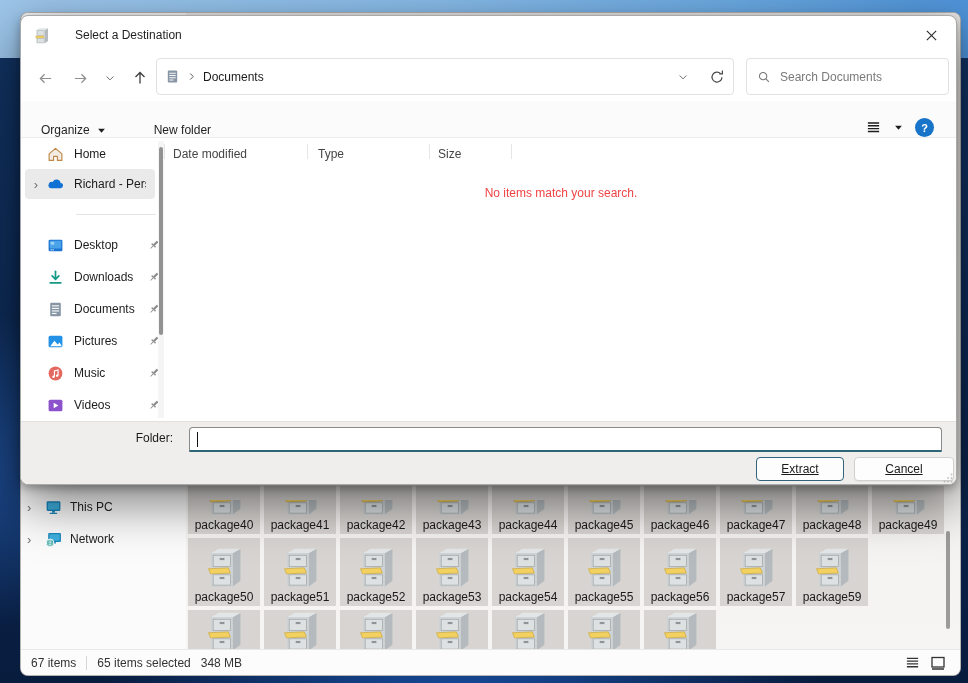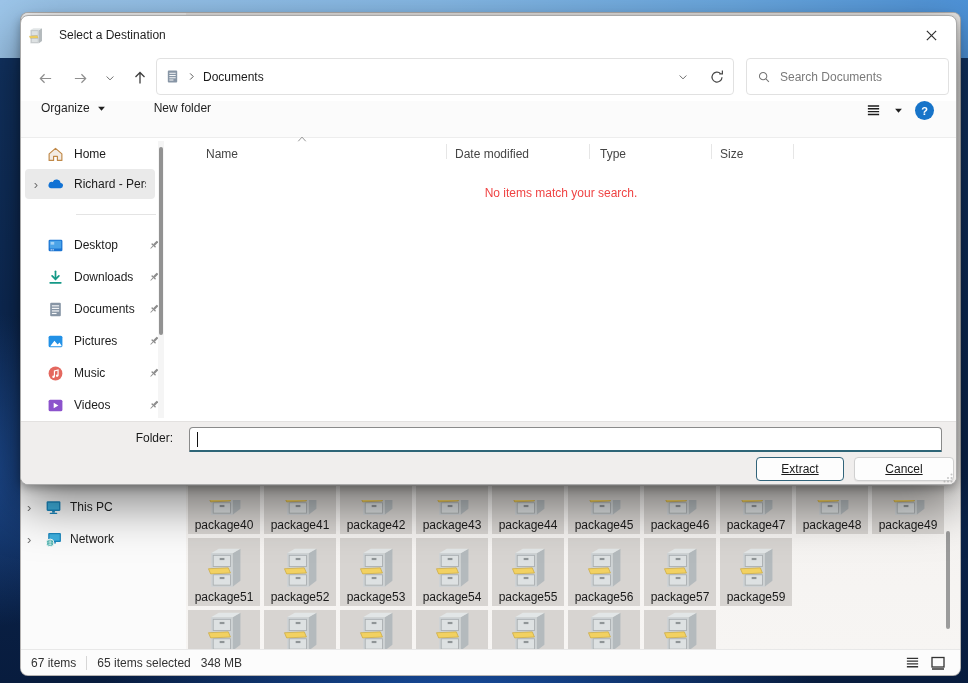--- a/index.html
+++ b/index.html
@@ -47,37 +47,37 @@
     border-top:1px solid #e8e8e8; display:flex; align-items:center; padding:0 10px; gap:10px; }
   .status-div { width:1px; height:14px; background:#d6d6d6; }
   #bg-statusbar .txt { color:#333; }
   .status-icons { margin-left:auto; display:flex; gap:10px; align-items:center; padding-right:4px; }
 
   
   #dialog { position:absolute; left:20px; top:15px; width:937px; height:470px; background:#ffffff;
     border:1px solid #a9a9a9; border-radius:8px;
     box-shadow:0 18px 50px rgba(0,0,0,.5), 0 3px 10px rgba(0,0,0,.3); overflow:hidden; }
 
-  #dlg-titlebar { position:absolute; left:0; top:0; width:100%; height:38px; display:flex; align-items:center; padding-left:7px; gap:16px; }
+  #dlg-titlebar { position:absolute; left:0; top:0; width:100%; height:38px; display:flex; align-items:center; padding-left:13px; gap:26px; }
   #dlg-title { font-size:12px; color:#1f1f1f; }
   #dlg-close { position:absolute; right:10px; top:6px; width:30px; height:26px; display:flex; align-items:center; justify-content:center; }
 
   #dlg-nav { position:absolute; left:0; top:38px; width:100%; height:47px; }
   .nav-btn { position:absolute; top:13px; width:24px; height:22px; display:flex; align-items:center; justify-content:center; }
   #addr-bar { position:absolute; left:135px; top:4px; width:578px; height:37px; background:#fff;
     border:1px solid #e1e1e1; border-radius:4px; display:flex; align-items:center; padding:0 8px; gap:6px; }
   #addr-text { color:#1a1a1a; flex:0 0 auto; }
   #addr-spacer { flex:1; }
   #search-box { position:absolute; left:725px; top:4px; width:203px; height:37px; background:#fff;
     border:1px solid #e1e1e1; border-radius:4px; display:flex; align-items:center; padding:0 10px; gap:9px; }
   #search-input { border:none; outline:none; flex:1; font:12px "Liberation Sans", sans-serif; color:#1a1a1a; background:transparent; }
   #search-input::placeholder { color:#7a7a7a; }
 
   #dlg-toolbar { position:absolute; left:0; top:85px; width:100%; height:37px; background:#fbfbfb;
-    border-bottom:1px solid #ededed; display:flex; align-items:flex-start; padding-left:20px; gap:6px; }
+    border-bottom:1px solid #ededed; display:flex; align-items:flex-end; padding-left:20px; gap:6px; }
   .tb-item { display:flex; align-items:center; gap:7px; color:#1f1f1f; }
   #new-folder { margin-left:42px; }
   #tb-right { margin-left:auto; display:flex; align-items:center; gap:12px; padding-right:22px; }
   #help-btn { width:19px; height:19px; border-radius:50%; background:#1774c9; color:#fff; font-weight:bold;
     font-size:11px; display:flex; align-items:center; justify-content:center; }
 
   #dlg-body { position:absolute; left:0; top:122px; width:100%; height:283px; background:#fff; }
   #dlg-sidebar { position:absolute; left:0; top:0; width:137px; height:100%; overflow:hidden; }
   .side-row { position:absolute; left:4px; width:130px; height:30px; display:flex; align-items:center; border-radius:4px; }
   .side-row.selected { background:#eaeaea; }
@@ -312,20 +312,35 @@
     <polygon points="32,8 41,3 41,40 32,47" fill="#b4babd"></polygon>
     <polygon points="7,8 32,8 41,3 16,3" fill="#e2e6e7"></polygon>
     <rect x="7" y="8" width="25" height="39" fill="#ced3d5"></rect>
     <rect x="9.5" y="10.5" width="20" height="13" fill="#dde1e2" stroke="#a9aeb0"></rect>
     <rect x="17" y="13.5" width="5.5" height="2.5" fill="#8f9597"></rect>
     <polygon points="4,26 27,25 29.5,31 6.5,32" fill="#f2d161" stroke="#c9a83e" stroke-width="0.8"></polygon>
     <rect x="9.5" y="33" width="20" height="12" fill="#dde1e2" stroke="#a9aeb0"></rect>
     <rect x="17" y="35.5" width="5.5" height="2.5" fill="#8f9597"></rect>
   </svg>
               </div>
+    <div class="pkg-label">package50</div>
+  </div>
+            <div class="pkg-cell">
+    <div class="cab-wrap">
+                <svg width="38" height="42" viewBox="0 0 44 48">
+    <polygon points="32,8 41,3 41,40 32,47" fill="#b4babd"></polygon>
+    <polygon points="7,8 32,8 41,3 16,3" fill="#e2e6e7"></polygon>
+    <rect x="7" y="8" width="25" height="39" fill="#ced3d5"></rect>
+    <rect x="9.5" y="10.5" width="20" height="13" fill="#dde1e2" stroke="#a9aeb0"></rect>
+    <rect x="17" y="13.5" width="5.5" height="2.5" fill="#8f9597"></rect>
+    <polygon points="4,26 27,25 29.5,31 6.5,32" fill="#f2d161" stroke="#c9a83e" stroke-width="0.8"></polygon>
+    <rect x="9.5" y="33" width="20" height="12" fill="#dde1e2" stroke="#a9aeb0"></rect>
+    <rect x="17" y="35.5" width="5.5" height="2.5" fill="#8f9597"></rect>
+  </svg>
+              </div>
     <div class="pkg-label">package51</div>
   </div>
             <div class="pkg-cell">
     <div class="cab-wrap">
                 <svg width="38" height="42" viewBox="0 0 44 48">
     <polygon points="32,8 41,3 41,40 32,47" fill="#b4babd"></polygon>
     <polygon points="7,8 32,8 41,3 16,3" fill="#e2e6e7"></polygon>
     <rect x="7" y="8" width="25" height="39" fill="#ced3d5"></rect>
     <rect x="9.5" y="10.5" width="20" height="13" fill="#dde1e2" stroke="#a9aeb0"></rect>
     <rect x="17" y="13.5" width="5.5" height="2.5" fill="#8f9597"></rect>
@@ -777,26 +792,20 @@
           </svg>
         </div>
       </div>
 
       <div id="dlg-vscroll">
         <div id="dlg-vthumb"></div>
       </div>
 
       <div id="dlg-main">
         <div id="col-headers">
-          <div class="col-h" id="col-name">
-            <span class="ct">Name</span>
-            <svg id="sort-caret" width="12" height="8" viewBox="0 0 16 10">
-              <path d="M3 8 L8 2.5 L13 8" stroke="#8a8a8a" stroke-width="1.2" fill="none"></path>
-            </svg>
-          </div>
           <span class="col-sep"></span>
           <div class="col-h" id="col-date">
             <span class="ct">Date modified</span>
           </div>
           <span class="col-sep"></span>
           <div class="col-h" id="col-type">
             <span class="ct">Type</span>
           </div>
           <span class="col-sep"></span>
           <div class="col-h" id="col-size">

